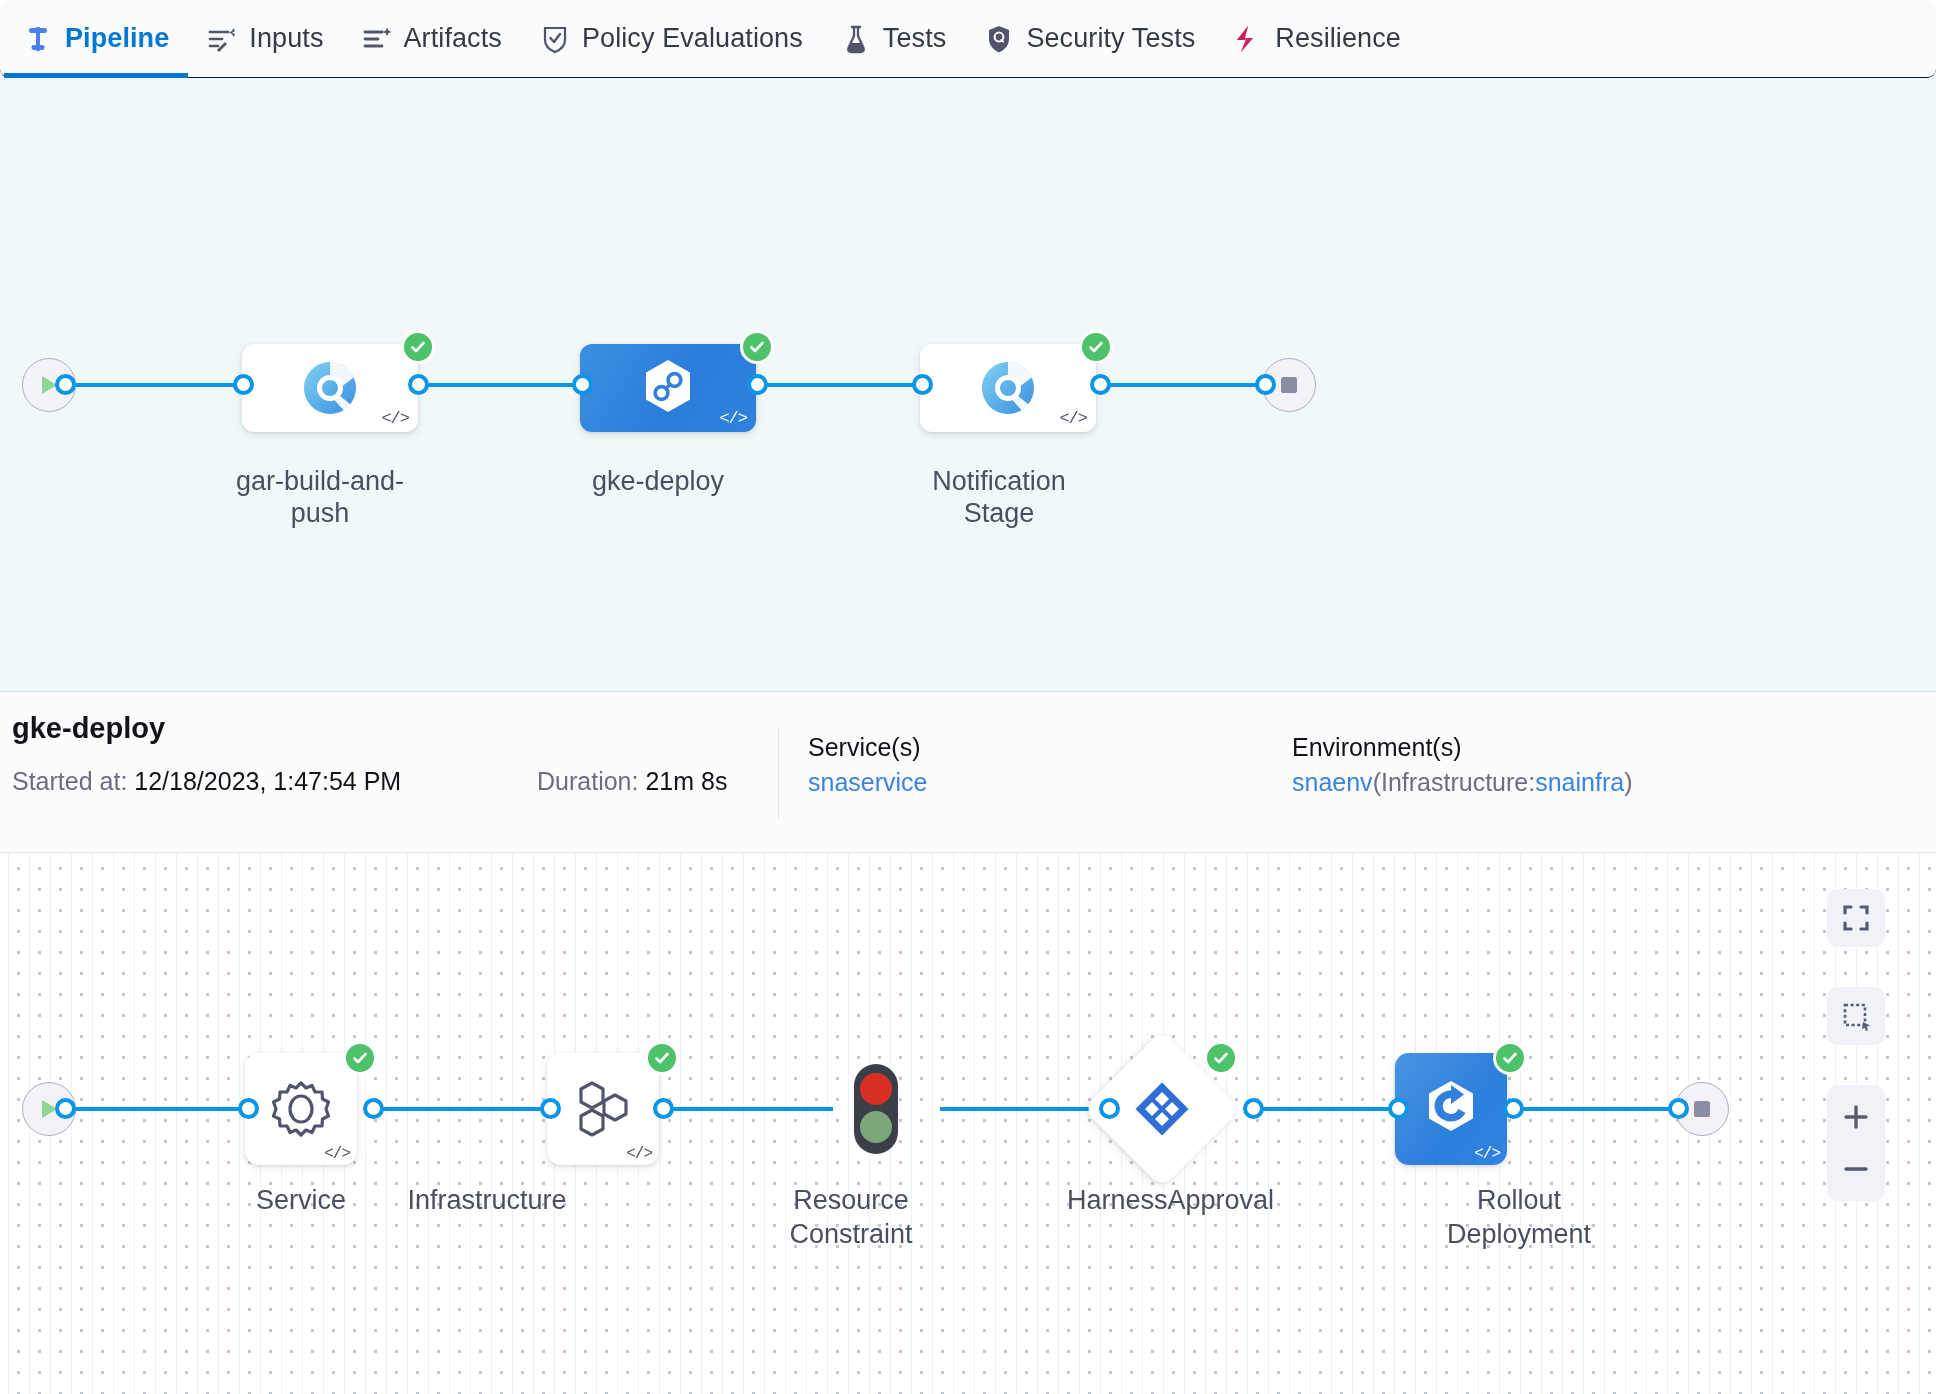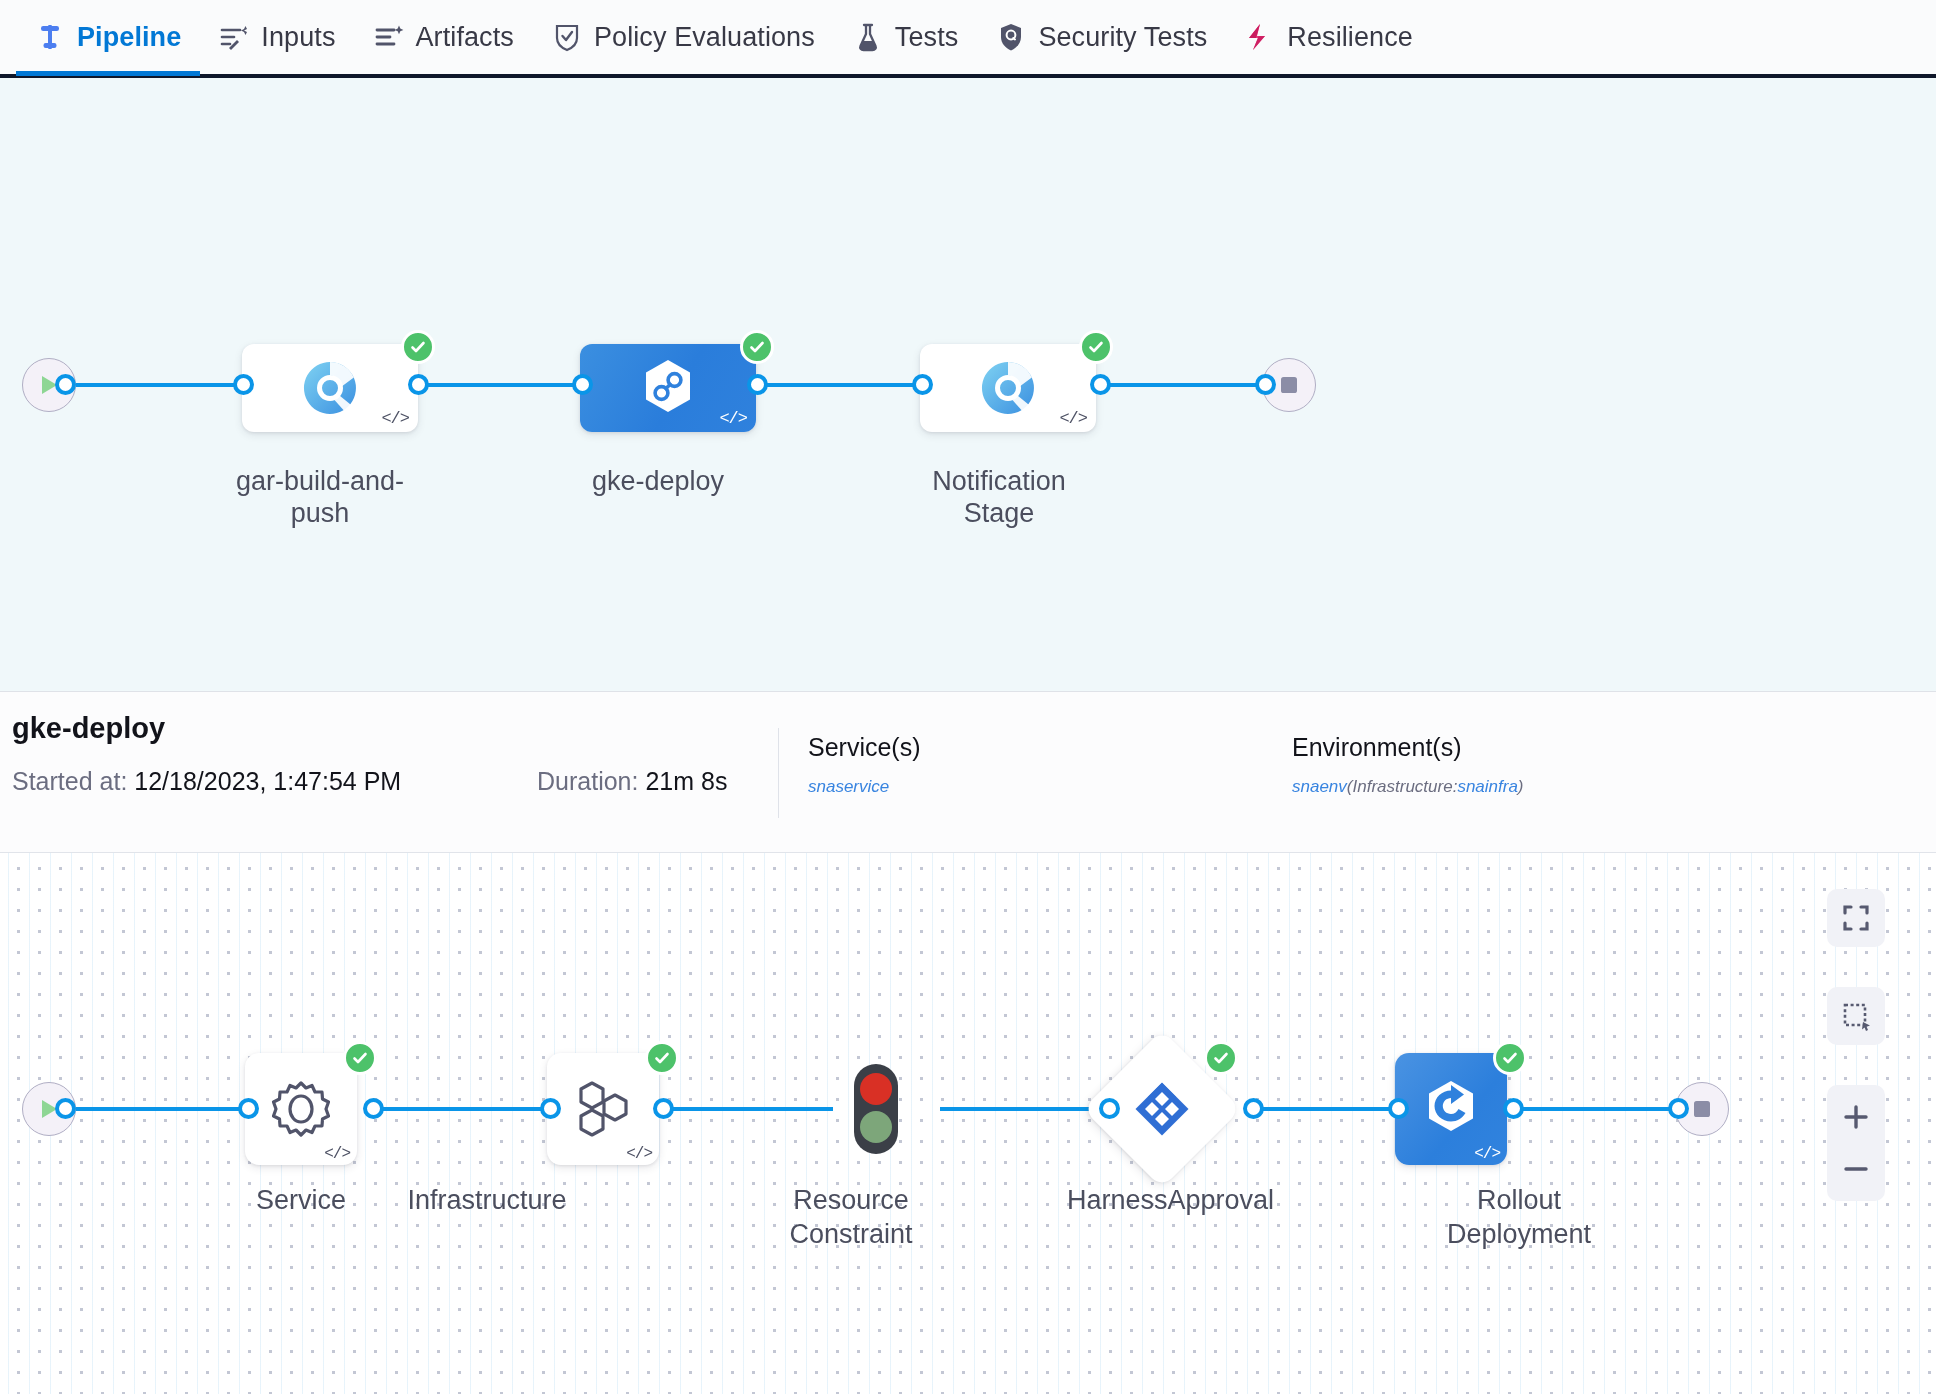--- a/index.html
+++ b/index.html
@@ -13,25 +13,26 @@
     background: #ffffff;
     font-family: "Liberation Sans", sans-serif;
     -webkit-font-smoothing: antialiased;
   }
 
   
   .tabbar {
     position: relative;
     height: 78px;
     background: #fafbfc;
-    border-bottom: 4px solid #0f172a;
+    border-bottom: 1px solid #0f172a;
     display: flex;
     align-items: center;
-    padding-left: 16px;
+    padding-left: 4px;
     box-sizing: border-box;
+    border-radius: 9px;
   }
   .tab {
     display: flex;
     align-items: center;
     gap: 12px;
     height: 78px;
     padding: 0 19px;
     box-sizing: border-box;
     cursor: pointer;
     position: relative;
@@ -176,26 +177,25 @@
     top: 36px;
     width: 1px;
     height: 90px;
     background: #dfe2e9;
   }
   .info-col { position: absolute; top: 41px; }
   .info-col .col-head {
     font-size: 25px;
     color: #12131a;
     font-weight: 400;
-    margin-bottom: 15px;
+    margin-bottom: 6px;
   }
   .info-col .col-val {
-    font-size: 17px;
+    font-size: 25px;
     color: #3884e0;
-    font-style: italic;
   }
   .info-col .col-val .paren { color: #6b6d80; }
   .info-col .col-val a { color: #3884e0; text-decoration: none; cursor: pointer; }
 
   
   .exec-canvas {
     position: relative;
     height: 541px;
     background-color: #ffffff;
     background-image:

